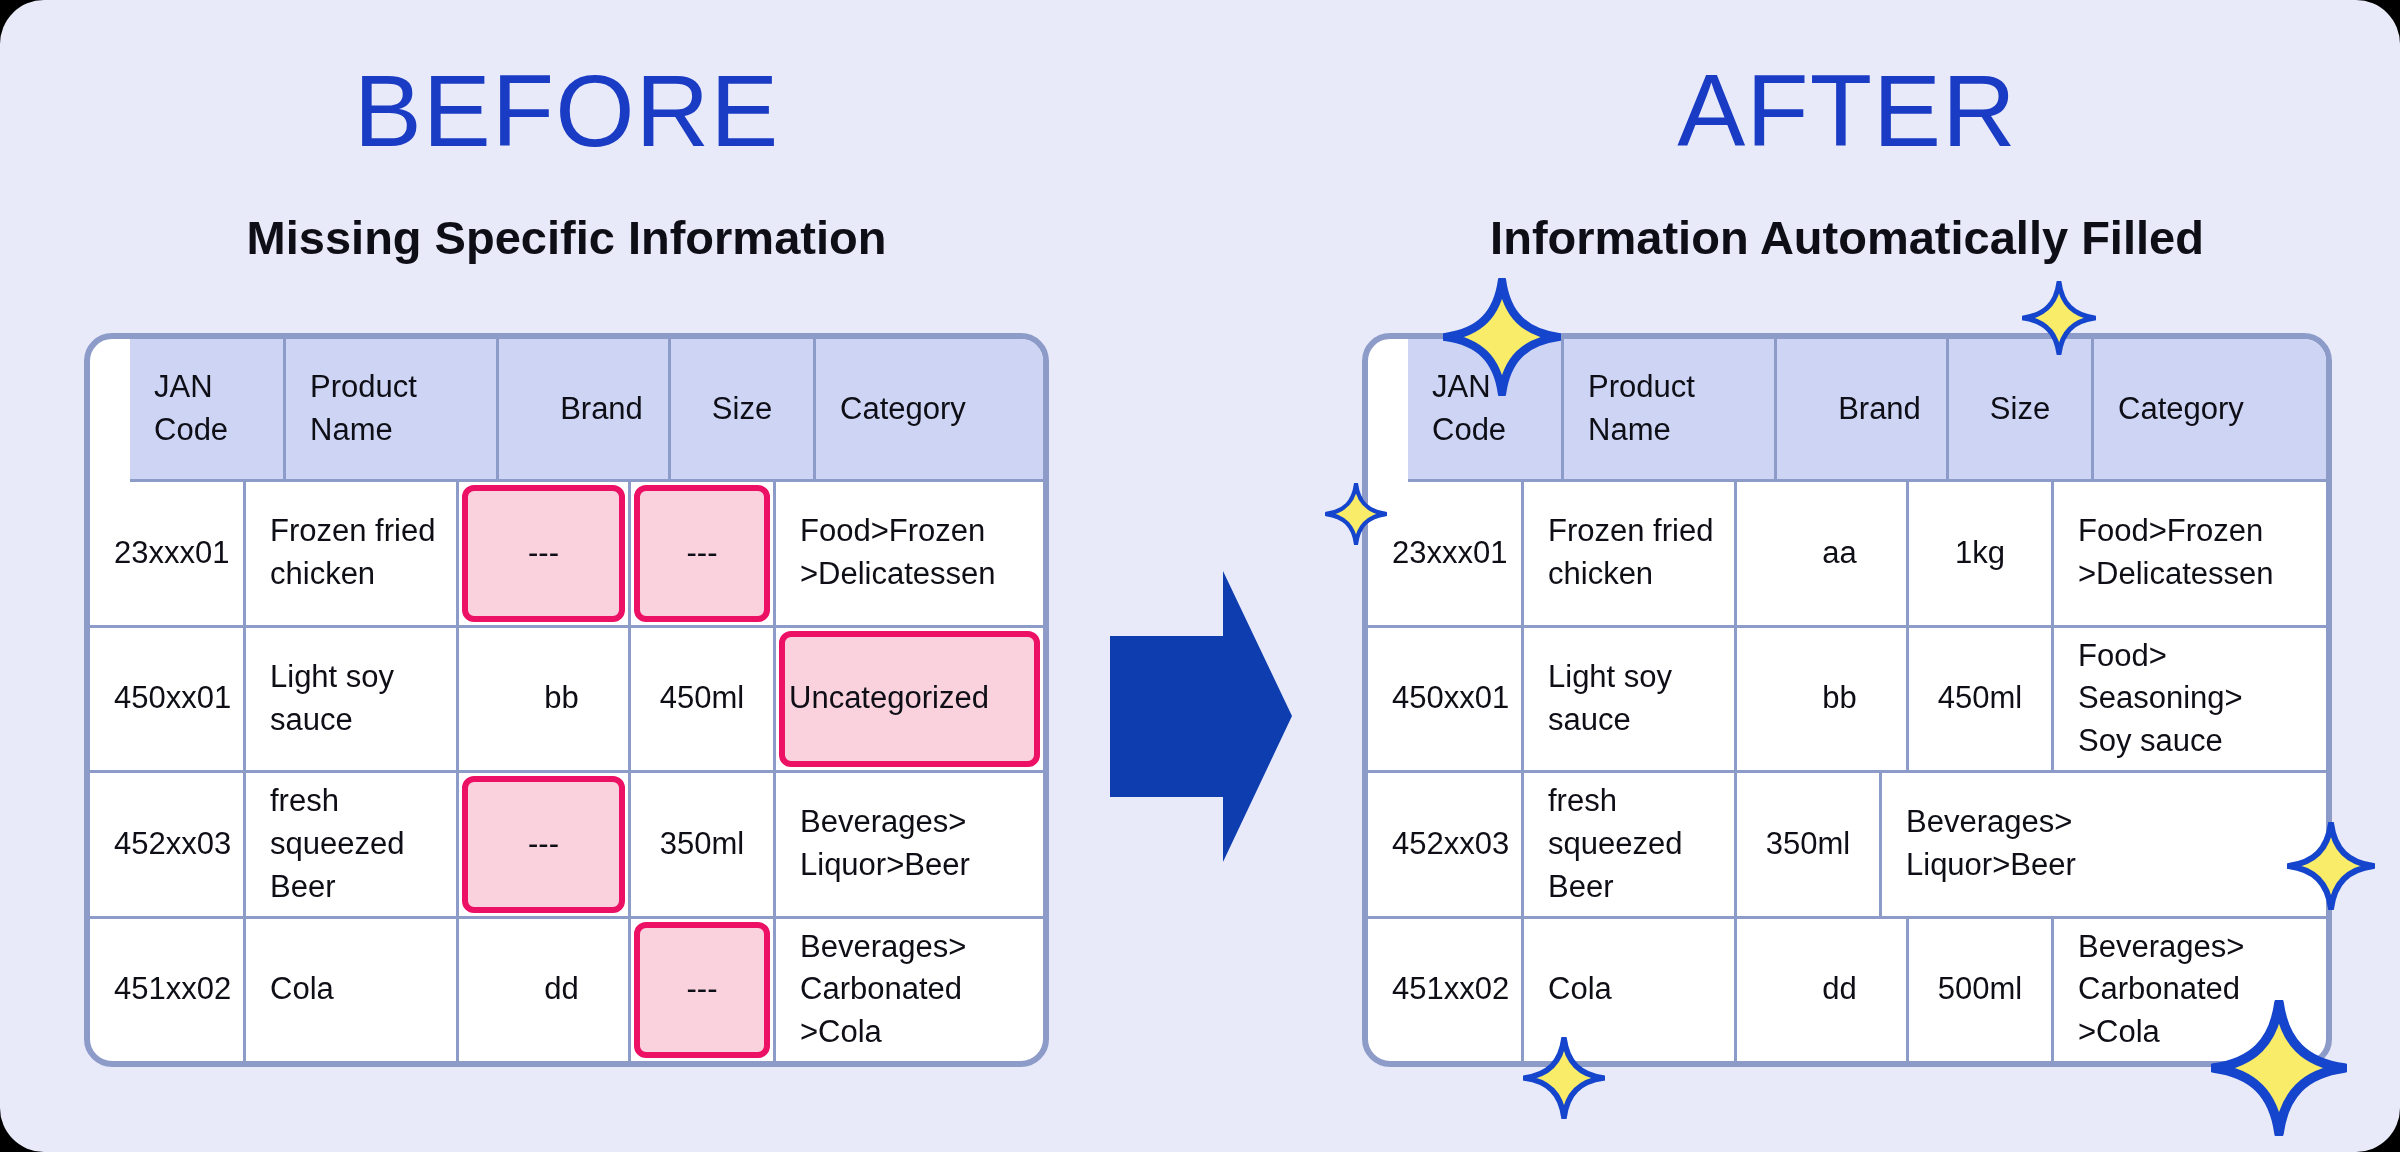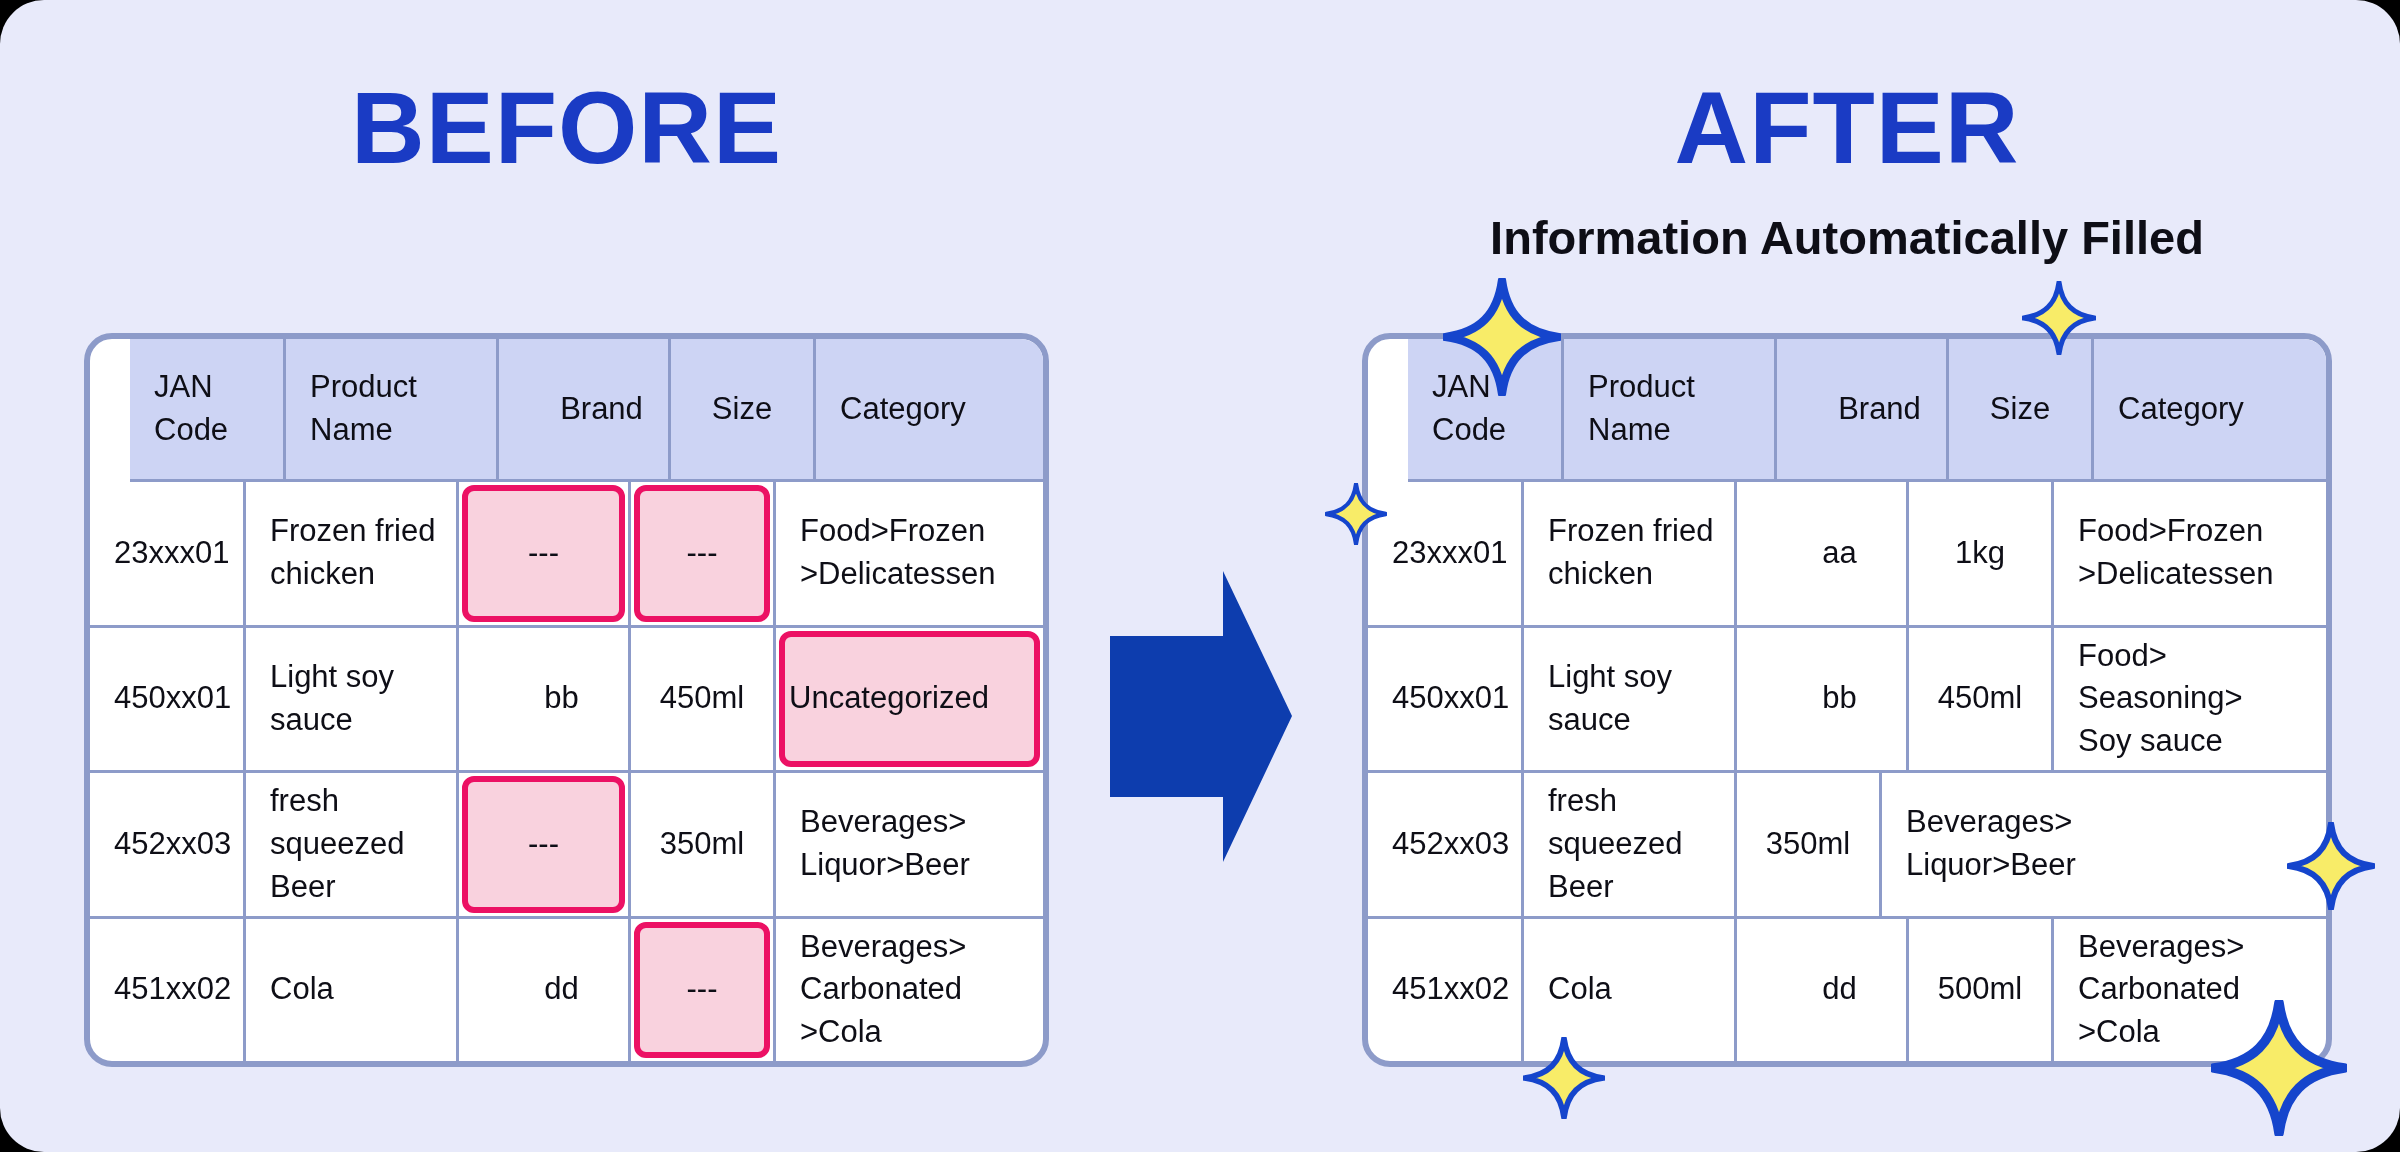--- a/index.html
+++ b/index.html
@@ -11,24 +11,23 @@
     color:var(--text);
   }
   .card{
     position:absolute;inset:0;
     background:var(--card-bg);
     border-radius:44px;
     overflow:hidden;
   }
   .panel-title{
     position:absolute;top:58px;line-height:1.05;
-    text-align:center;font-weight:bold;
+    text-align:center;font-weight:normal;
     font-size:102px;letter-spacing:1px;
     color:var(--title-blue);
-    margin-top:17px;
   }
   .panel-subtitle{
     position:absolute;top:212px;line-height:1.1;
     text-align:center;font-weight:bold;
     font-size:47px;color:var(--text);
   }
   .pos-before{left:84px;width:965px;}
   .pos-after{left:1362px;width:970px;}
 
   .data-table{
@@ -77,20 +76,21 @@
 
   .arrow{position:absolute;left:1110px;top:571px;width:182px;height:291px;}
   .sparkle{position:absolute;}
 </style>
 </head>
 <body>
 
 <div class="card">
 
   <div class="panel-title pos-before">BEFORE</div>
+  <div class="panel-subtitle pos-before">Missing Specific Information</div>
 
   <div class="panel-title pos-after">AFTER</div>
   <div class="panel-subtitle pos-after">Information Automatically Filled</div>
 
   <div class="data-table t-before" id="before-table">
       <div class="row header">
         <div class="cell c0 al-left">JAN
 Code</div>
         <div class="cell c1 al-left">Product
 Name</div>

